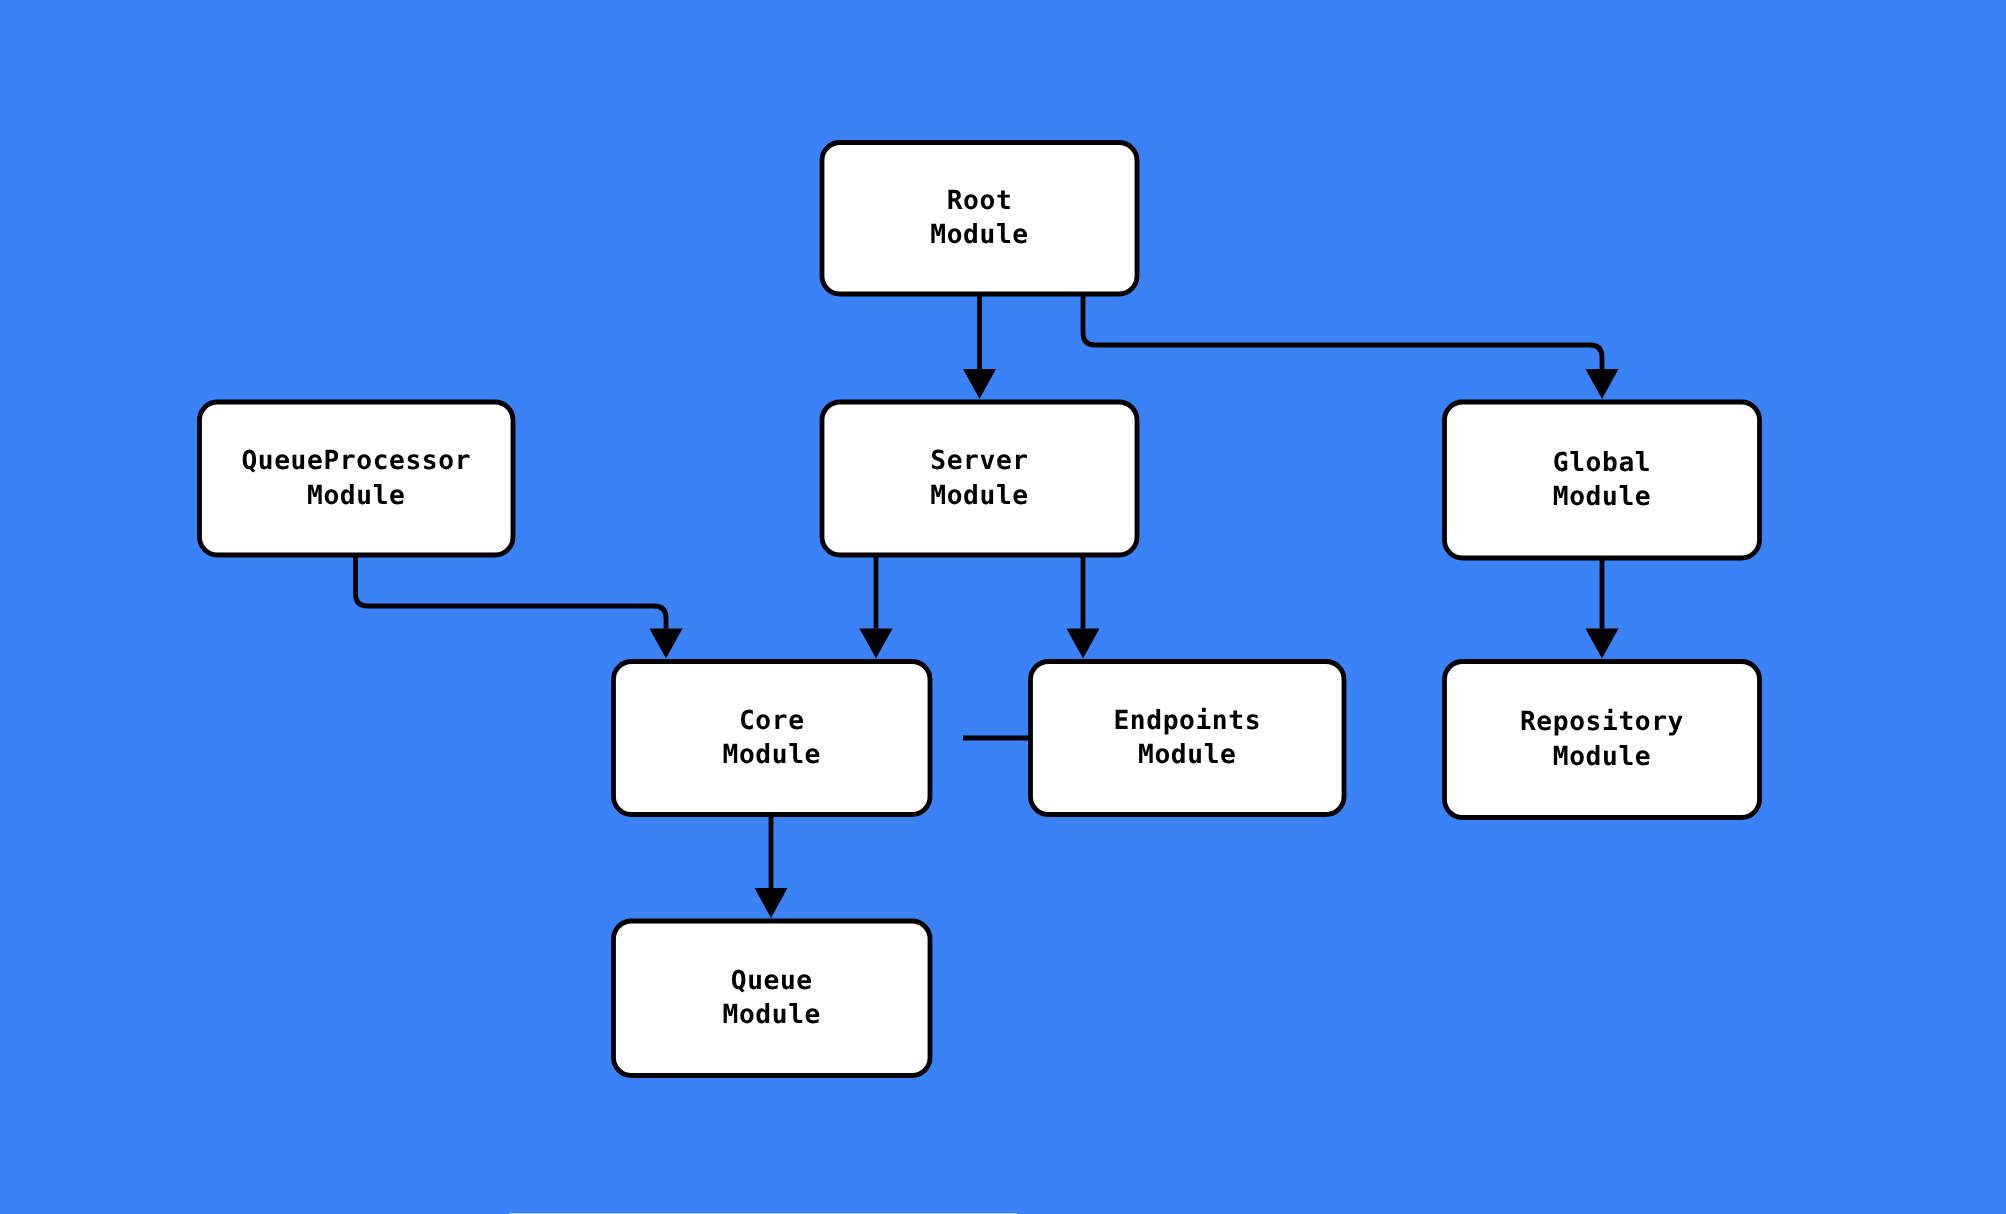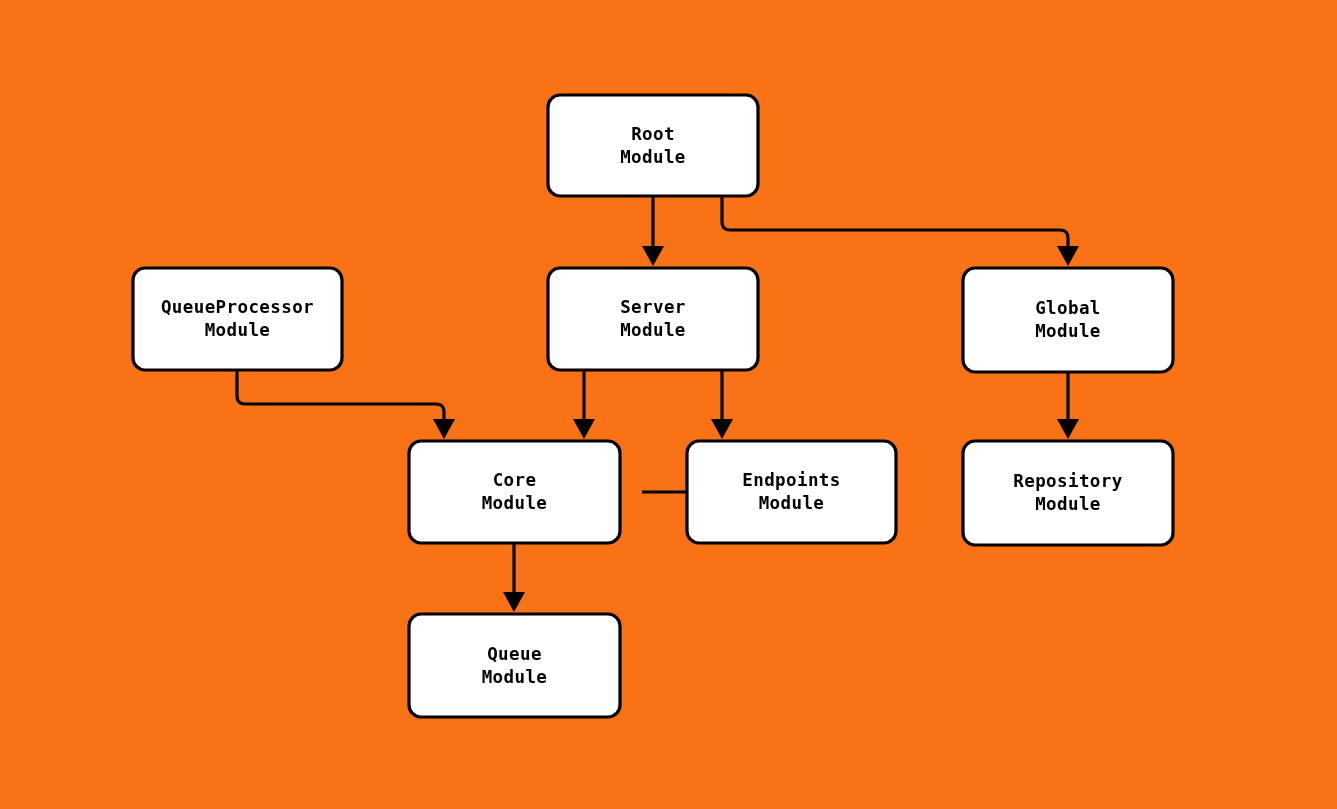--- a/index.html
+++ b/index.html
@@ -10,21 +10,21 @@
   body {
     width: 1337px;
     height: 809px;
     font-family: "DejaVu Sans Mono", monospace;
     overflow: hidden;
   }
   #diagram-root {
     position: relative;
     width: 1337px;
     height: 809px;
-    background: #f97316;
+    background: #3b82f6;
   }
   svg.diagram-canvas {
     display: block;
     width: 1337px;
     height: 809px;
   }
   .node-box {
     fill: #ffffff;
     stroke: #000000;
     stroke-width: 3.2;

